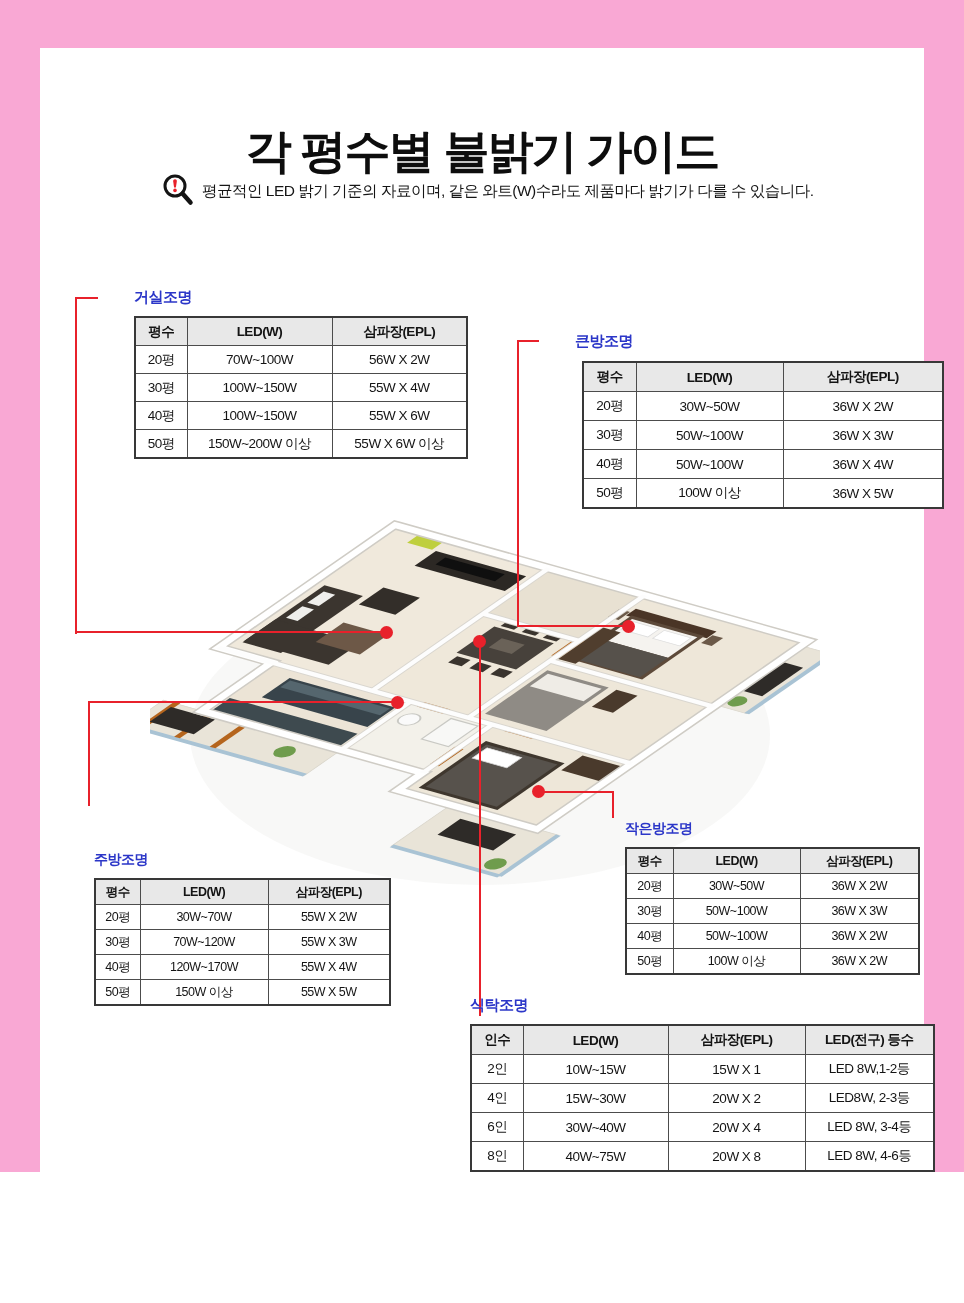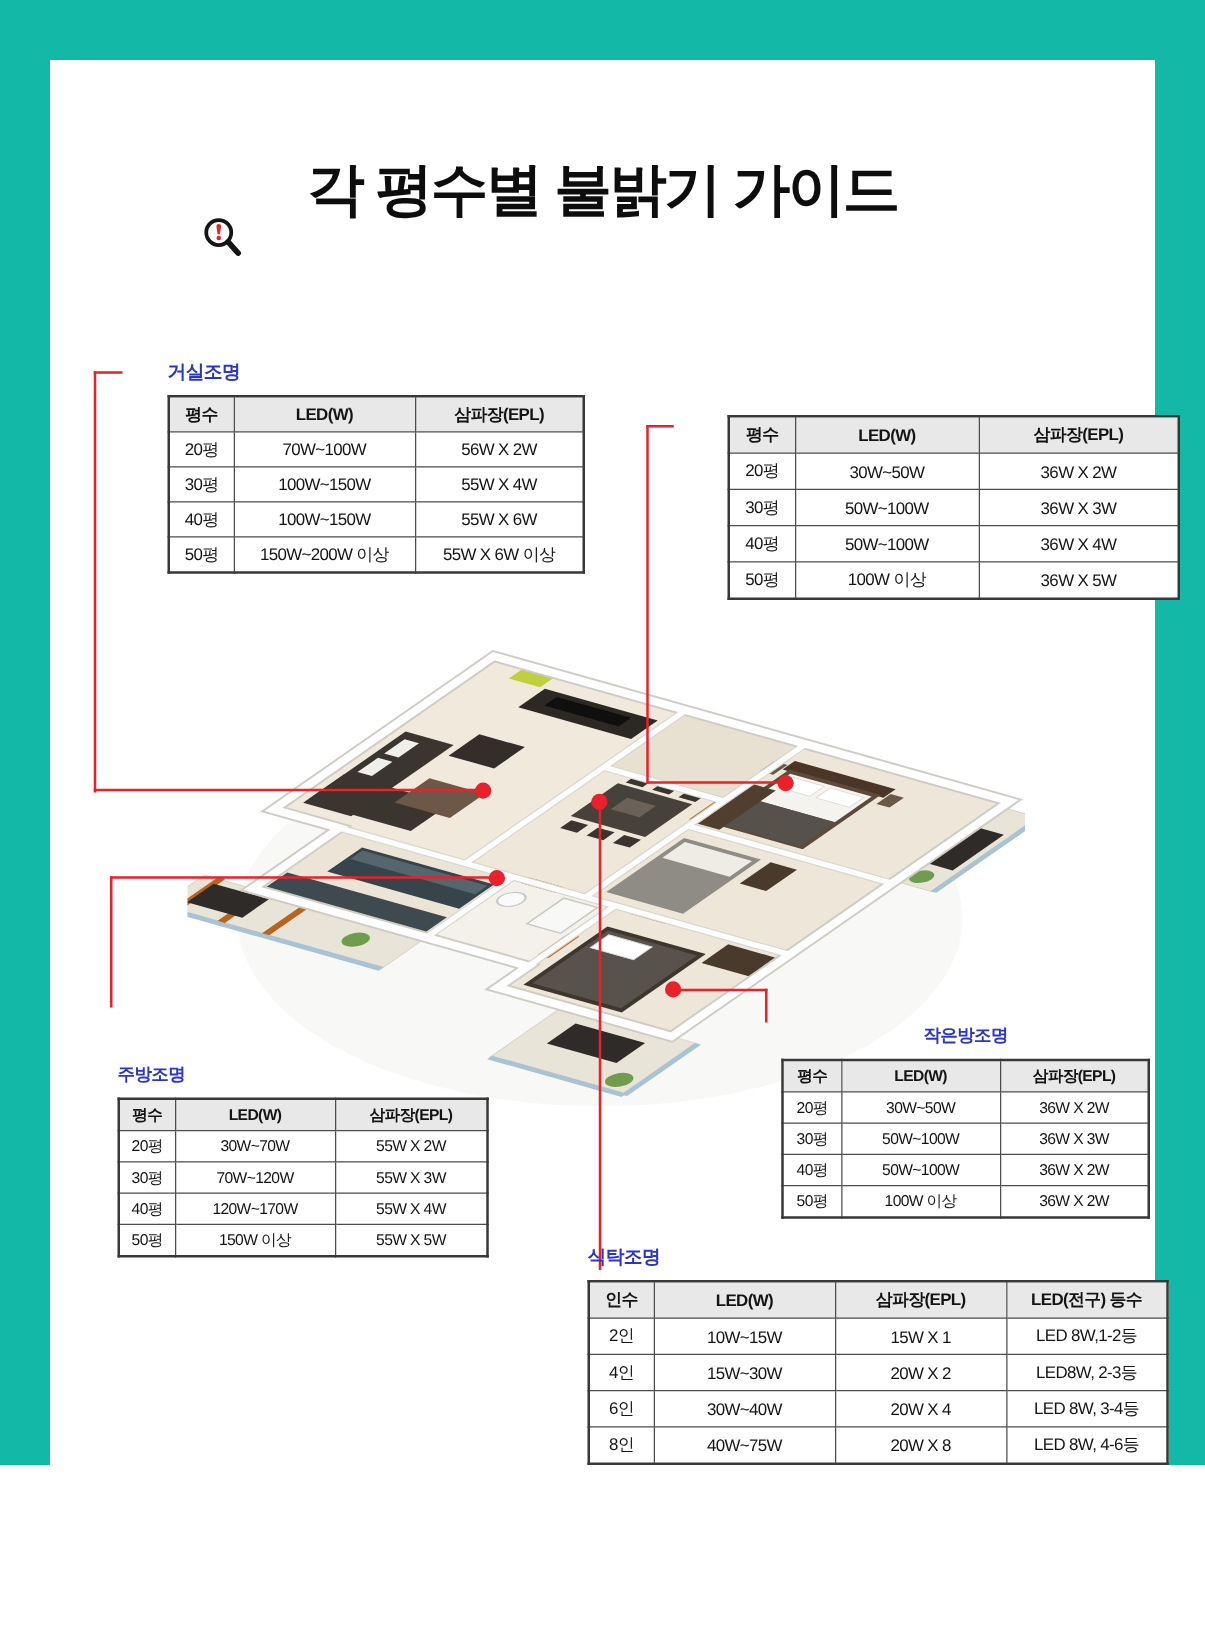--- a/index.html
+++ b/index.html
@@ -1,16 +1,16 @@
 <!DOCTYPE html>
 <html><head>
 <meta charset="utf-8">
 <style>
   html,body{margin:0;padding:0;background:#fff;}
-  .frame{position:relative;width:964px;height:1172px;background:#14b8a6;
+  .frame{position:relative;width:964px;height:1172px;background:#f9a8d4;
          font-family:"Liberation Sans","DejaVu Sans",sans-serif;overflow:hidden;}
   .canvas{position:absolute;left:40px;top:48px;width:884px;height:1205px;background:#ffffff;}
   .page-title{position:absolute;left:0;top:90px;width:964px;text-align:center;
               font-size:46px;font-weight:800;letter-spacing:-2px;color:#0d0d0d;}
   .notice{position:absolute;left:202px;top:181px;font-size:15.5px;color:#151515;letter-spacing:-0.5px;}
   .notice-icon{position:absolute;left:161px;top:172px;}
   
   .tblock{position:absolute;}
   .ttitle{font-size:15px;font-weight:700;color:#2b36c8;letter-spacing:-0.5px;margin-bottom:9px;}
   table.guide{border-collapse:collapse;border:2.5px solid #383838;background:#fff;table-layout:fixed;}
@@ -33,20 +33,21 @@
   <div class="canvas"></div>
 
   <h1 class="page-title">각 평수별 불밝기 가이드</h1>
 
   <svg class="notice-icon" width="36" height="40" viewBox="0 0 36 40">
     <circle cx="14" cy="14" r="10" fill="none" stroke="#141414" stroke-width="3"></circle>
     <line x1="21.5" y1="21.5" x2="29.5" y2="30.5" stroke="#141414" stroke-width="4.5" stroke-linecap="round"></line>
     <path d="M14 7.2 C15.5 7.2 16 8.2 15.8 9.6 L14.9 15.4 L13.1 15.4 L12.2 9.6 C12 8.2 12.5 7.2 14 7.2 Z" fill="#e8212b"></path>
     <circle cx="14" cy="18.4" r="1.8" fill="#e8212b"></circle>
   </svg>
+  <div class="notice">평균적인 LED 밝기 기준의 자료이며, 같은 와트(W)수라도 제품마다 밝기가 다를 수 있습니다.</div>
 
   <svg class="floorplan" width="670" height="500" viewBox="0 0 670 500">
     <ellipse cx="330" cy="235" rx="290" ry="150" fill="rgba(120,110,95,0.05)"></ellipse>
     <g transform="matrix(0.96,0.27,-0.82,0.57,245,25)">
 
       <g>
         <rect x="15" y="300" width="185" height="44" fill="#e9e4d8" stroke="#d8d4c9" stroke-width="1"></rect>
         <line x1="15" y1="344" x2="200" y2="344" stroke="#a9c3d4" stroke-width="5"></line>
         <rect x="25" y="298" width="6" height="44" fill="#b5651d"></rect>
         <rect x="62" y="298" width="6" height="44" fill="#b5651d"></rect>
@@ -226,20 +227,21 @@
           <tr>
             <td>50평</td>
             <td>150W~200W 이상</td>
             <td>55W X 6W 이상</td>
           </tr>
         </tbody>
       </table>
   </div>
 
   <div class="tblock" style="left:536px;top:332px;">
+    <div class="ttitle" style="margin-left:2px;margin-bottom:10px;">큰방조명</div>
     <table class="guide sz-b" style="width:360px;margin-left:9px;">
         <colgroup>
           <col style="width: 53px;">
           <col style="width: 147px;">
           <col style="width: 160px;">
         </colgroup>
         <thead>
           <tr>
             <th>평수</th>
             <th>LED(W)</th>
@@ -305,21 +307,21 @@
           <tr>
             <td>50평</td>
             <td>150W 이상</td>
             <td>55W X 5W</td>
           </tr>
         </tbody>
       </table>
   </div>
 
   <div class="tblock" style="left:588px;top:820px;">
-    <div class="ttitle" style="font-size:14px;text-align:center;">작은방조명</div>
+    <div class="ttitle" style="font-size:14px;">작은방조명</div>
     <table class="guide sz-c" style="width:293px;">
         <colgroup>
           <col style="width: 47px;">
           <col style="width: 127px;">
           <col style="width: 119px;">
         </colgroup>
         <thead>
           <tr>
             <th>평수</th>
             <th>LED(W)</th>

